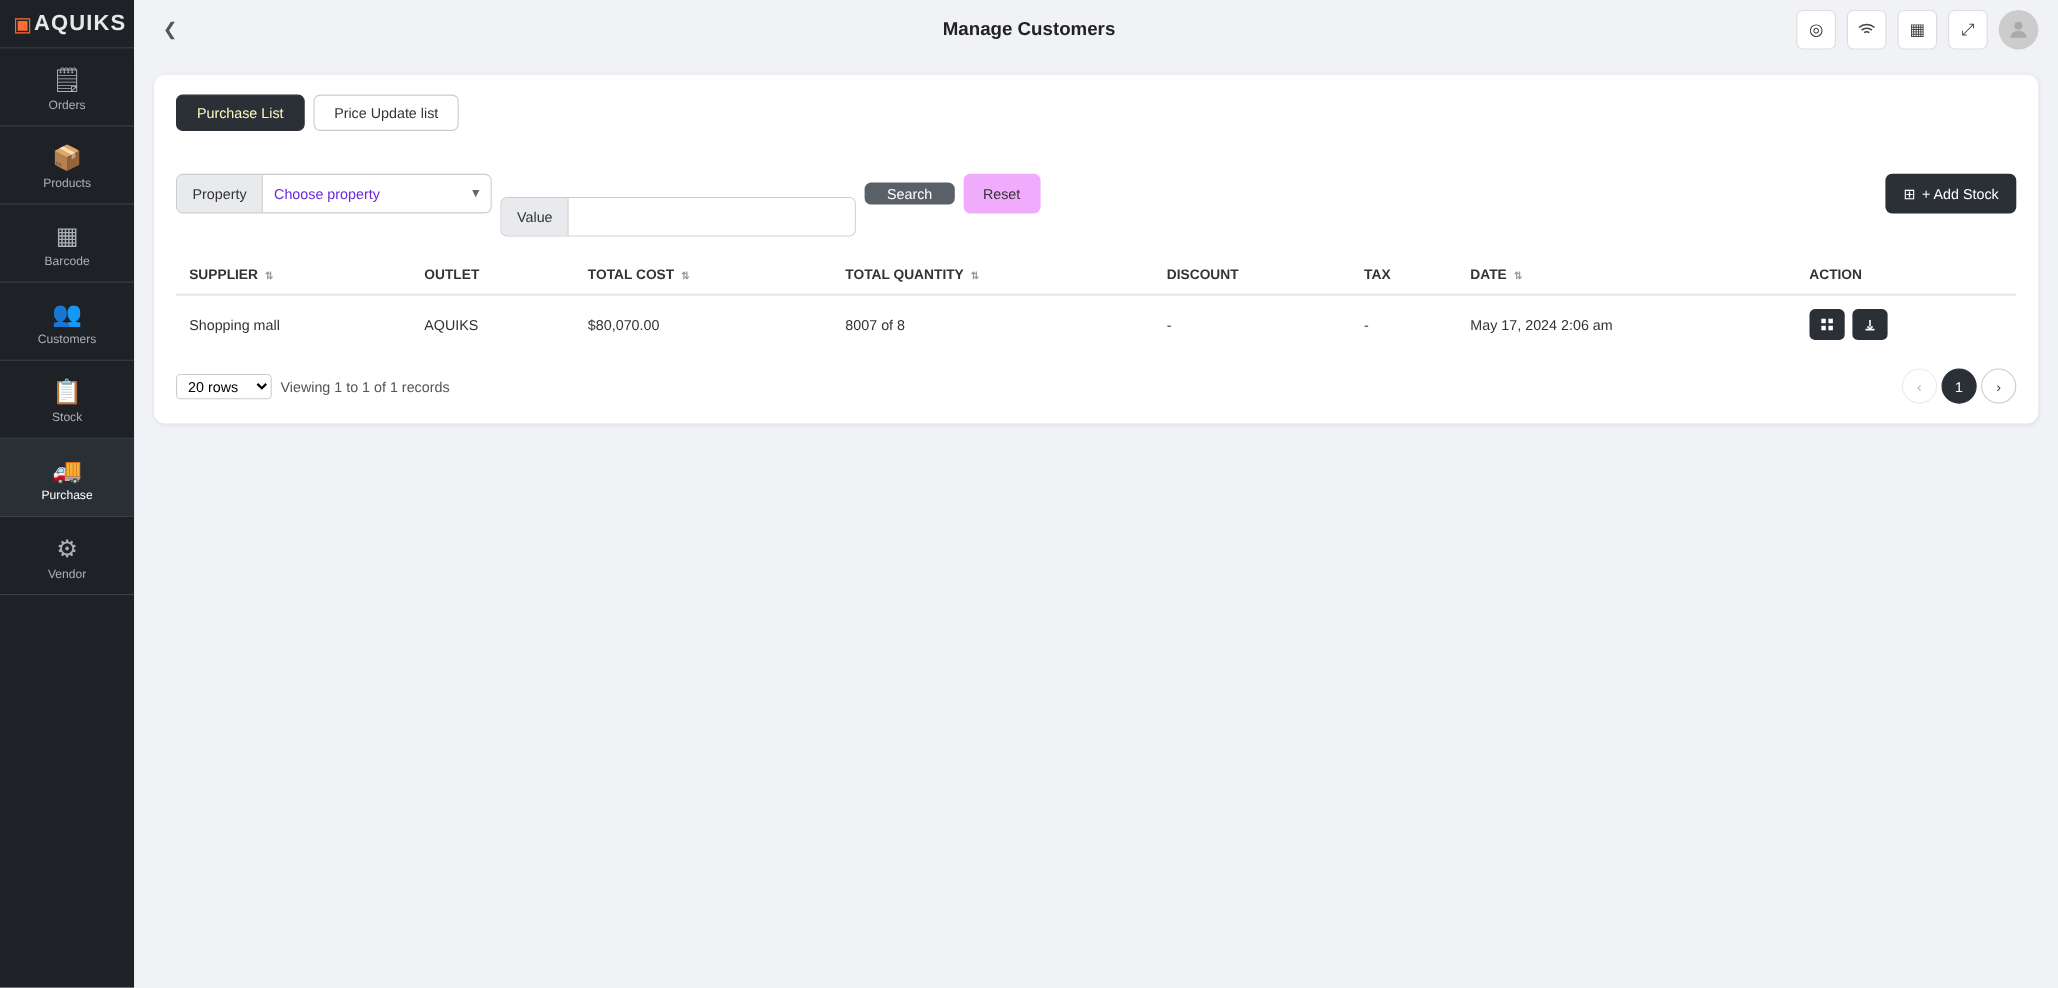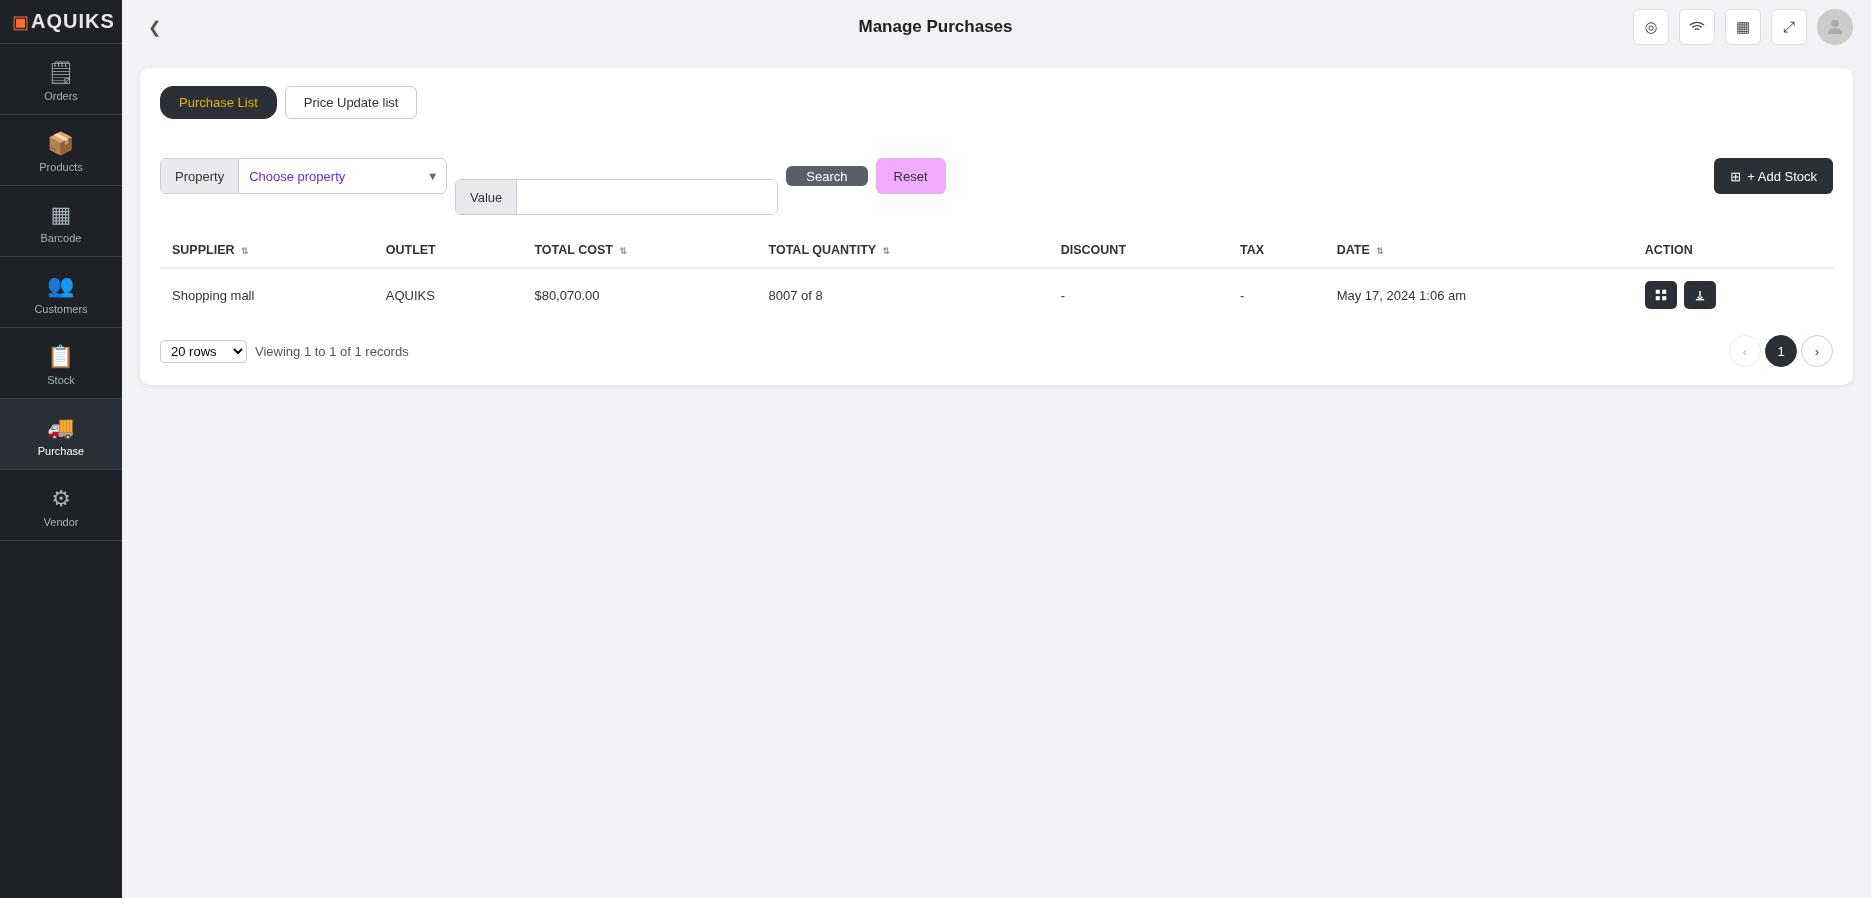--- a/index.html
+++ b/index.html
@@ -151,23 +151,22 @@
       border-radius: 6px;
       border: 1px solid #ccc;
       background: #fff;
       font-size: 13px;
       cursor: pointer;
       font-weight: 500;
       color: #333;
     }
     .tab-btn.active {
       background: #2b2f36;
-      color: #eab308;
+      color: #fef9c3;
       border-color: #2b2f36;
-      border-radius: 13px;
     }
 
     
     .filter-bar {
       display: flex;
       align-items: center;
       gap: 8px;
       margin-bottom: 18px;
       flex-wrap: wrap;
     }
@@ -414,21 +413,21 @@
   </div>
   <div class="sidebar-item">
     <span class="icon">⚙</span>
     <span class="label">Vendor</span>
   </div>
 </div>
 
 <div class="main">
   <div class="header">
     <button class="collapse-btn">❮</button>
-    <span class="header-title">Manage Purchases</span>
+    <span class="header-title">Manage Customers</span>
     <div class="header-right">
       <div class="header-icon-btn">◎</div>
       <div class="header-icon-btn">
         <svg width="16" height="16" viewBox="0 0 24 24" fill="none" stroke="currentColor" stroke-width="2">
           <path d="M5 12.55a11 11 0 0 1 14.08 0"></path>
           <path d="M1.42 9a16 16 0 0 1 21.16 0"></path>
           <path d="M8.53 16.11a6 6 0 0 1 6.95 0"></path>
           <line x1="12" y1="20" x2="12.01" y2="20"></line>
         </svg>
       </div>
@@ -509,21 +508,21 @@
             </tr>
           </thead>
           <tbody id="table-body">
           <tr>
       <td>Shopping mall</td>
       <td>AQUIKS</td>
       <td>$80,070.00</td>
       <td>8007 of 8</td>
       <td>-</td>
       <td>-</td>
-      <td>May 17, 2024 1:06 am</td>
+      <td>May 17, 2024 2:06 am</td>
       <td>
         <button class="action-btn" title="View">
           <svg width="14" height="14" viewBox="0 0 24 24" fill="white">
                       <rect x="3" y="3" width="7" height="7"></rect>
                       <rect x="14" y="3" width="7" height="7"></rect>
                       <rect x="3" y="14" width="7" height="7"></rect>
                       <rect x="14" y="14" width="7" height="7"></rect>
                     </svg>
         </button>
         <button class="action-btn" title="Download">

